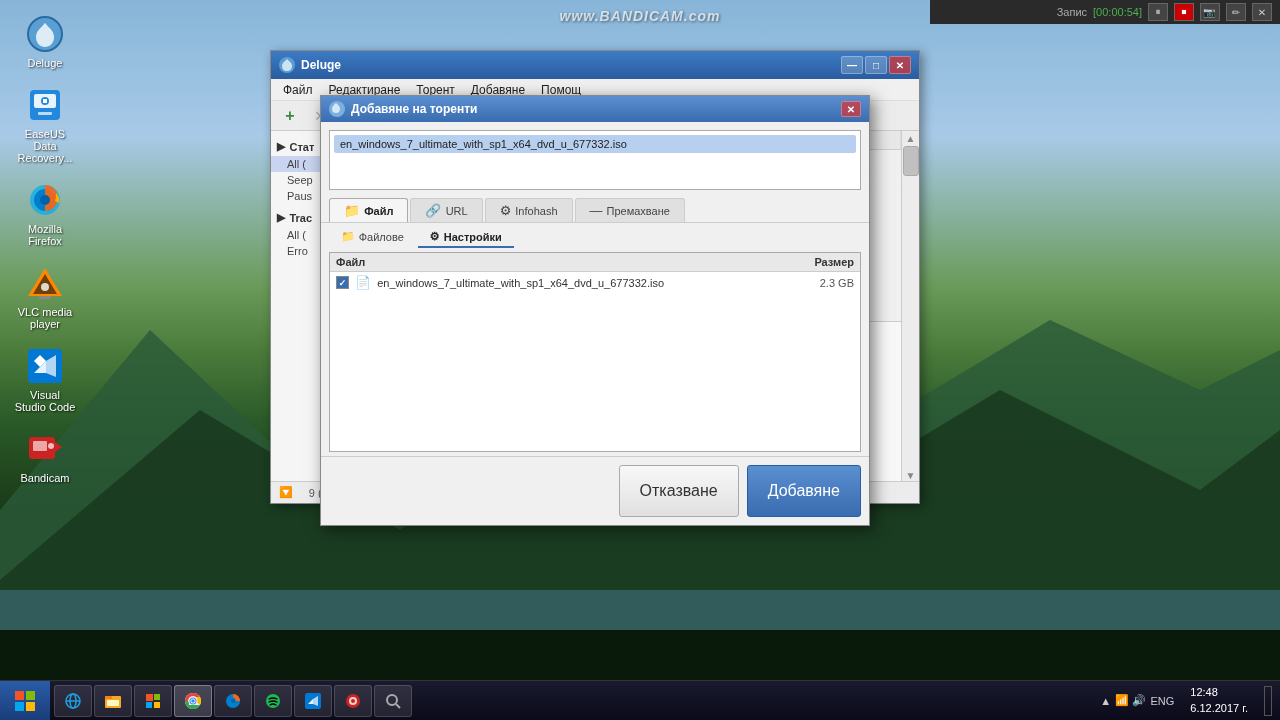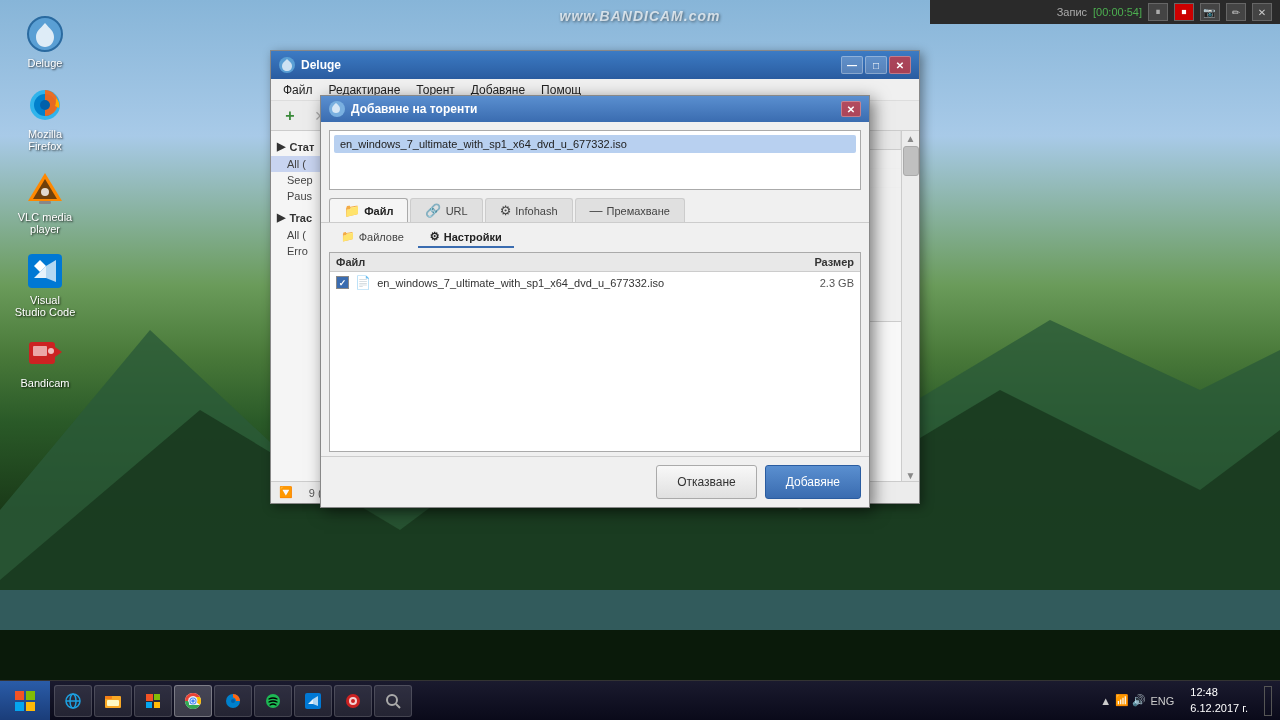--- a/index.html
+++ b/index.html
@@ -589,25 +589,25 @@
     .dialog-buttons {
       display: flex;
       justify-content: flex-end;
       gap: 8px;
       padding: 8px;
       border-top: 1px solid #ccc;
       background: #f0f0f0;
     }
 
     .dialog-btn {
-      padding: 9px 20px;
+      padding: 16px 20px;
       background: linear-gradient(180deg, #f8f8f8 0%, #e0e0e0 100%);
       border: 1px solid #aaa;
       border-radius: 3px;
-      font-size: 12px;
+      font-size: 16px;
       cursor: pointer;
       color: #333;
     }
     .dialog-btn.primary {
       background: linear-gradient(180deg, #5a8fd0 0%, #3a6cb0 100%);
       color: white;
       border-color: #2a5ca0;
     }
 
     .scrollbar-thumb {
@@ -676,20 +676,32 @@
 
   <div class="desktop-icons">
     <div class="desktop-icon">
       <div class="desktop-icon-img">
         <svg width="38" height="38" viewBox="0 0 38 38">
           <circle cx="19" cy="19" r="17" fill="#5a9fd4" stroke="#2a6aa0" stroke-width="2"></circle>
           <path d="M19 8 C14 14 10 16 10 22 C10 28 14 32 19 32 C24 32 28 28 28 22 C28 16 24 14 19 8Z" fill="white" opacity="0.8"></path>
         </svg>
       </div>
       <span class="desktop-icon-label">Deluge</span>
+    </div>
+    <div class="desktop-icon">
+      <div class="desktop-icon-img">
+        <svg width="38" height="38" viewBox="0 0 38 38">
+          <rect x="4" y="4" width="30" height="30" rx="4" fill="#2288dd"></rect>
+          <rect x="8" y="8" width="22" height="14" rx="2" fill="white" opacity="0.9"></rect>
+          <rect x="12" y="26" width="14" height="3" rx="1" fill="white" opacity="0.7"></rect>
+          <circle cx="19" cy="15" r="4" fill="#2288dd"></circle>
+          <rect x="17" y="13" width="4" height="4" fill="white"></rect>
+        </svg>
+      </div>
+      <span class="desktop-icon-label">EaseUS Data Recovery...</span>
     </div>
     <div class="desktop-icon">
       <div class="desktop-icon-img">
         <svg width="38" height="38" viewBox="0 0 38 38">
           <circle cx="19" cy="19" r="15" fill="#00acee" opacity="0.7"></circle>
           <circle cx="19" cy="19" r="11" fill="#0080cc"></circle>
           <path d="M19 4 C26 4 32 10 32 17 C32 24 26 30 19 30 L19 4Z" fill="#ff6611" opacity="0.9"></path>
           <path d="M30 12 C33 15 34 18 33 22 L29 20 C30 18 30 15 30 12Z" fill="#ffaa00"></path>
           <circle cx="19" cy="19" r="5" fill="#0060aa"></circle>
         </svg>

